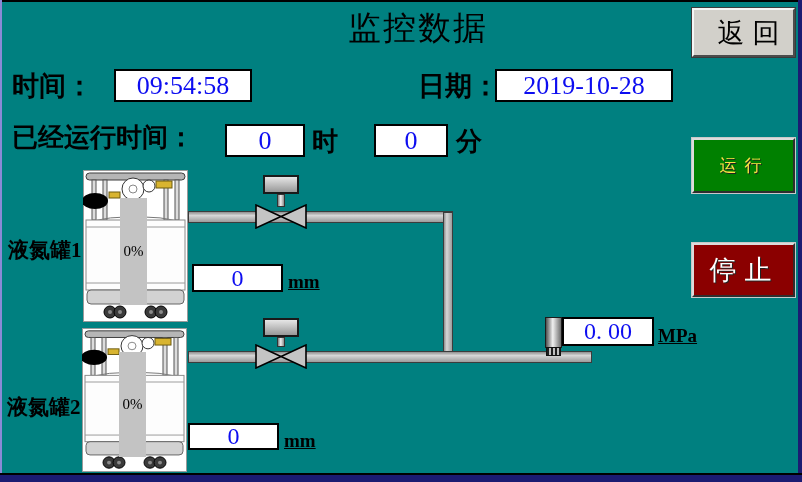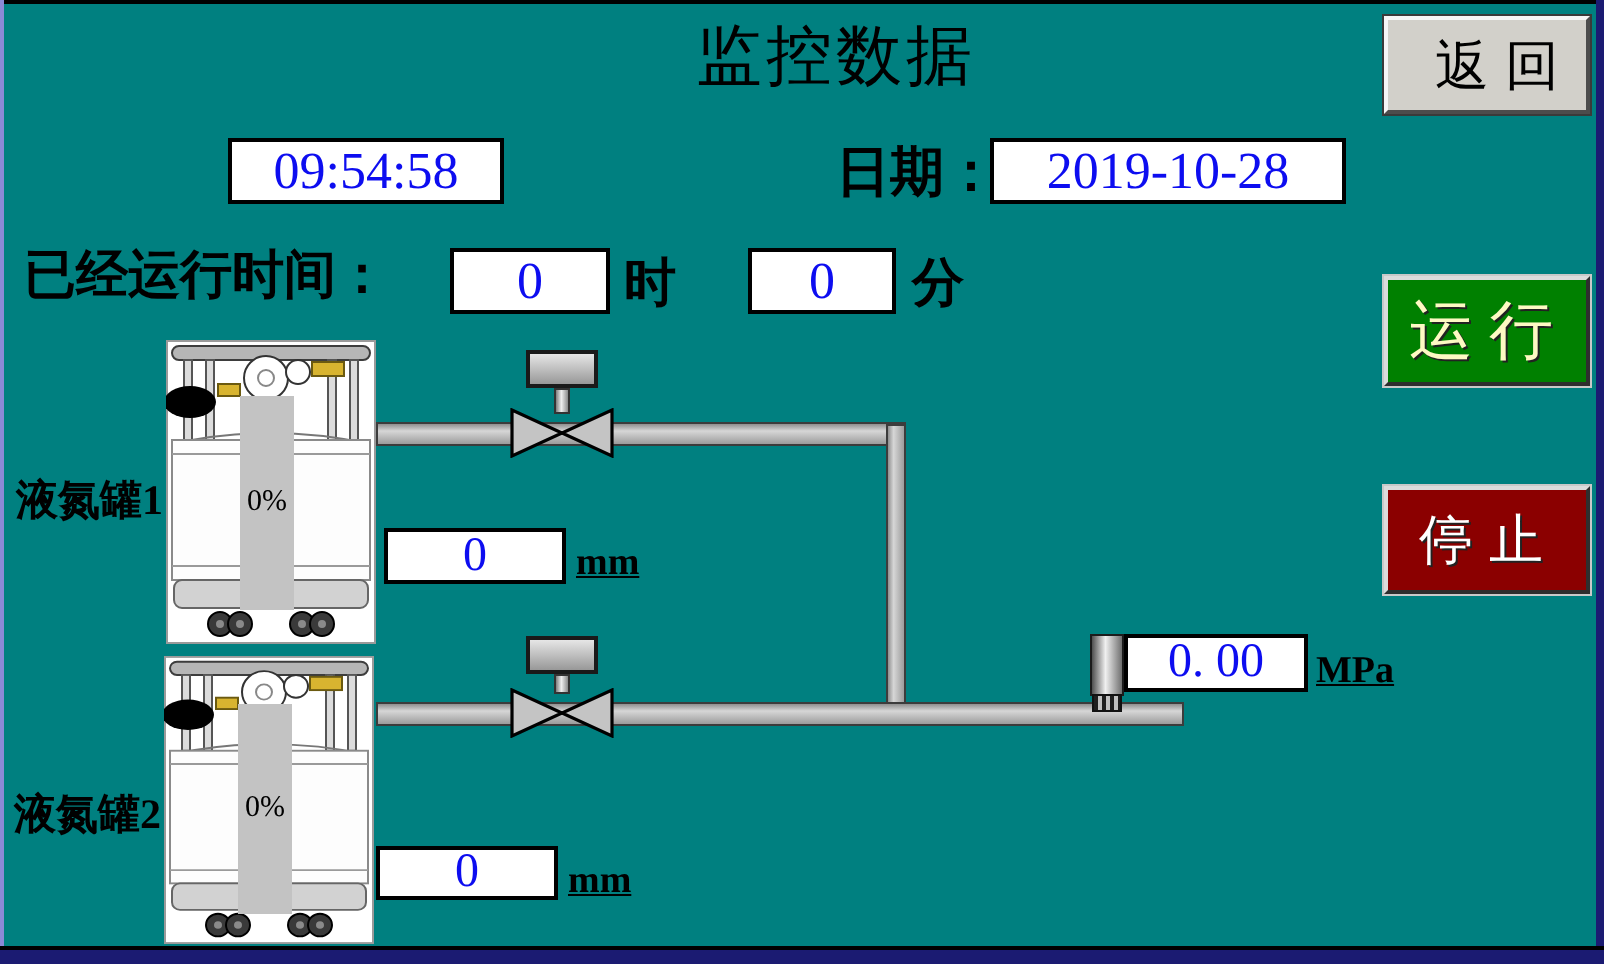--- a/index.html
+++ b/index.html
@@ -27,22 +27,22 @@
 
   .btn{
     position:absolute;display:flex;align-items:center;justify-content:center;
     box-sizing:border-box;cursor:pointer;user-select:none;white-space:nowrap;
   }
   .btn.gray{
     background:#d2d0ca;border:2px solid;border-color:#f6f6f6 #4c4c4c #4c4c4c #f6f6f6;
     box-shadow:0 0 0 1px #3a3a3a;font-size:27px;letter-spacing:8px;padding-left:24px;
   }
   .btn.green{
-    background:#008000;color:#fef9c3;border:2px solid;border-color:#dcdcdc #2e2e2e #2e2e2e #dcdcdc;
-    box-shadow:0 0 0 1px #c9c9c9;font-size:32px;letter-spacing:8px;padding-left:8px;
+    background:#008000;color:#fde047;border:2px solid;border-color:#dcdcdc #2e2e2e #2e2e2e #dcdcdc;
+    box-shadow:0 0 0 1px #c9c9c9;font-size:17px;letter-spacing:8px;padding-left:8px;
     text-shadow:1px 1px 0 #222;
   }
   .btn.red{
     background:#8b0000;color:#fff;border:2px solid;border-color:#dcdcdc #2e2e2e #2e2e2e #dcdcdc;
     box-shadow:0 0 0 1px #c9c9c9;font-size:27px;letter-spacing:8px;padding-left:8px;
     text-shadow:1px 1px 0 #222;
   }
   .btn.manual{
     background:#c7c7c7;border:2px solid;border-color:#efefef #5a5a5a #5a5a5a #efefef;
     box-shadow:0 0 0 1px #2f2f2f;font-size:23px;
@@ -181,20 +181,21 @@
   </div>
   <div class="lbl small" style="left:7px;top:393px;">液氮罐2</div>
   <div class="vbox" style="left:188px;top:423px;width:91px;height:27px;font-size:24px;">
     <span>0</span>
   </div>
   <div class="unit" style="left:284px;top:430px;">mm</div>
 
   <div class="title">监控数据</div>
   <button class="btn gray" style="left:692px;top:8px;width:103px;height:49px;">返回</button>
 
+  <div class="lbl" style="left:12px;top:68px;">时间：</div>
   <div class="vbox" style="left:114px;top:69px;width:138px;height:33px;">
     <span>09:54:58</span>
   </div>
   <div class="lbl" style="left:418px;top:68px;">日期：</div>
   <div class="vbox" style="left:495px;top:69px;width:178px;height:33px;">
     <span>2019-10-28</span>
   </div>
 
   <div class="lbl" style="left:12px;top:120px;font-size:26px;">已经运行时间：</div>
   <div class="vbox" style="left:225px;top:124px;width:80px;height:33px;">

